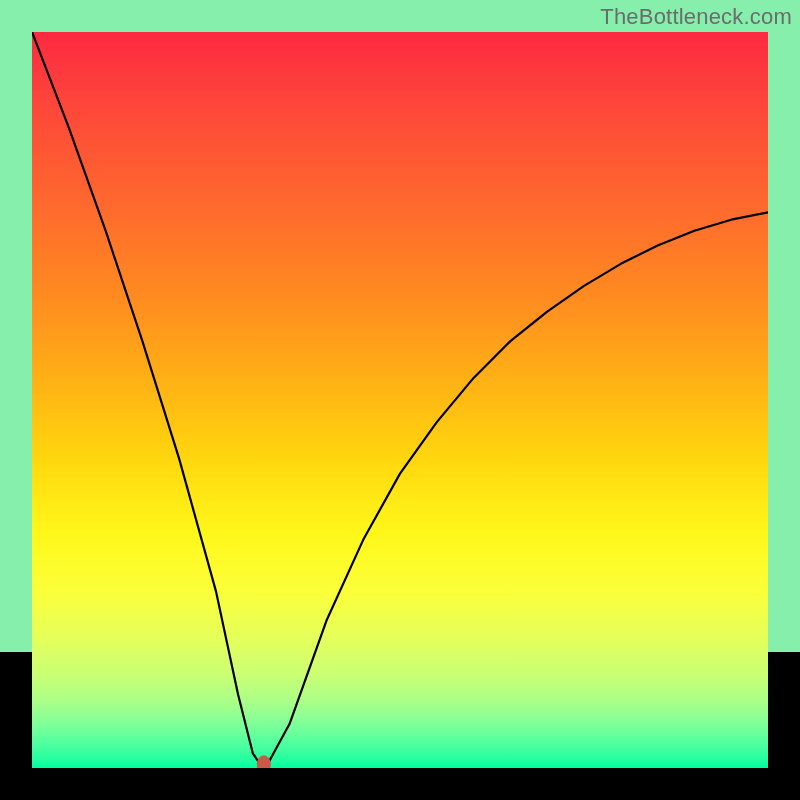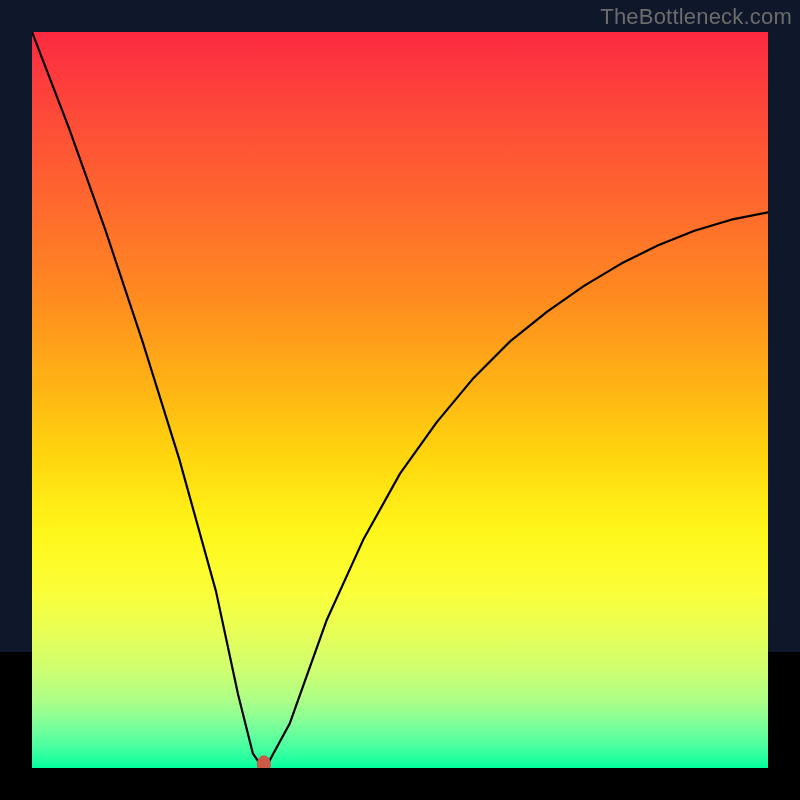--- a/index.html
+++ b/index.html
@@ -7,21 +7,21 @@
     padding: 0;
     width: 800px;
     height: 800px;
     background: #000;
     font-family: Arial, Helvetica, sans-serif;
   }
   .frame {
     position: relative;
     width: 800px;
     height: 652px;
-    background: #0f172a;
+    background: #86efac;
   }
   .watermark {
     position: absolute;
     top: 4px;
     right: 8px;
     color: #6c6c6c;
     font-size: 22px;
     font-weight: 500;
     letter-spacing: 0.2px;
     z-index: 5;

